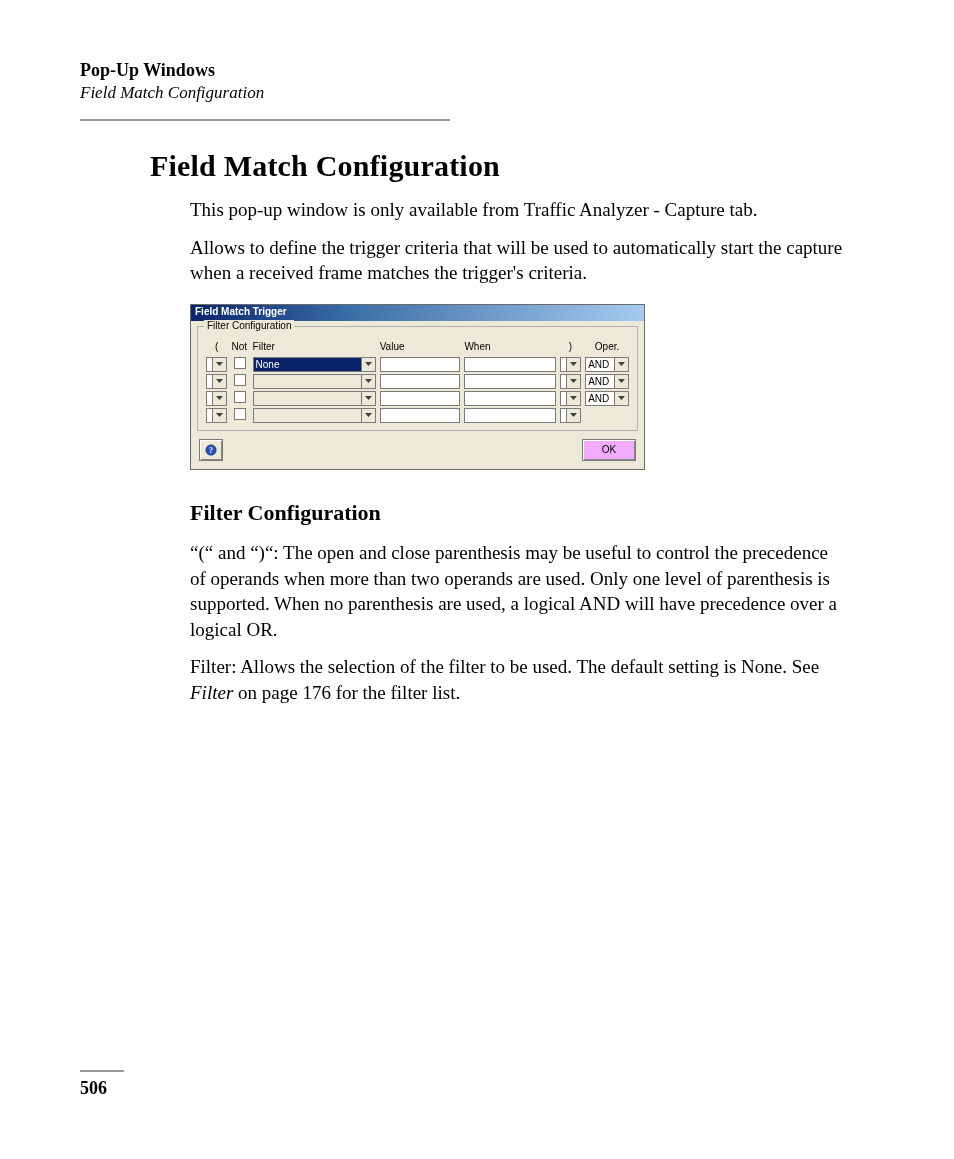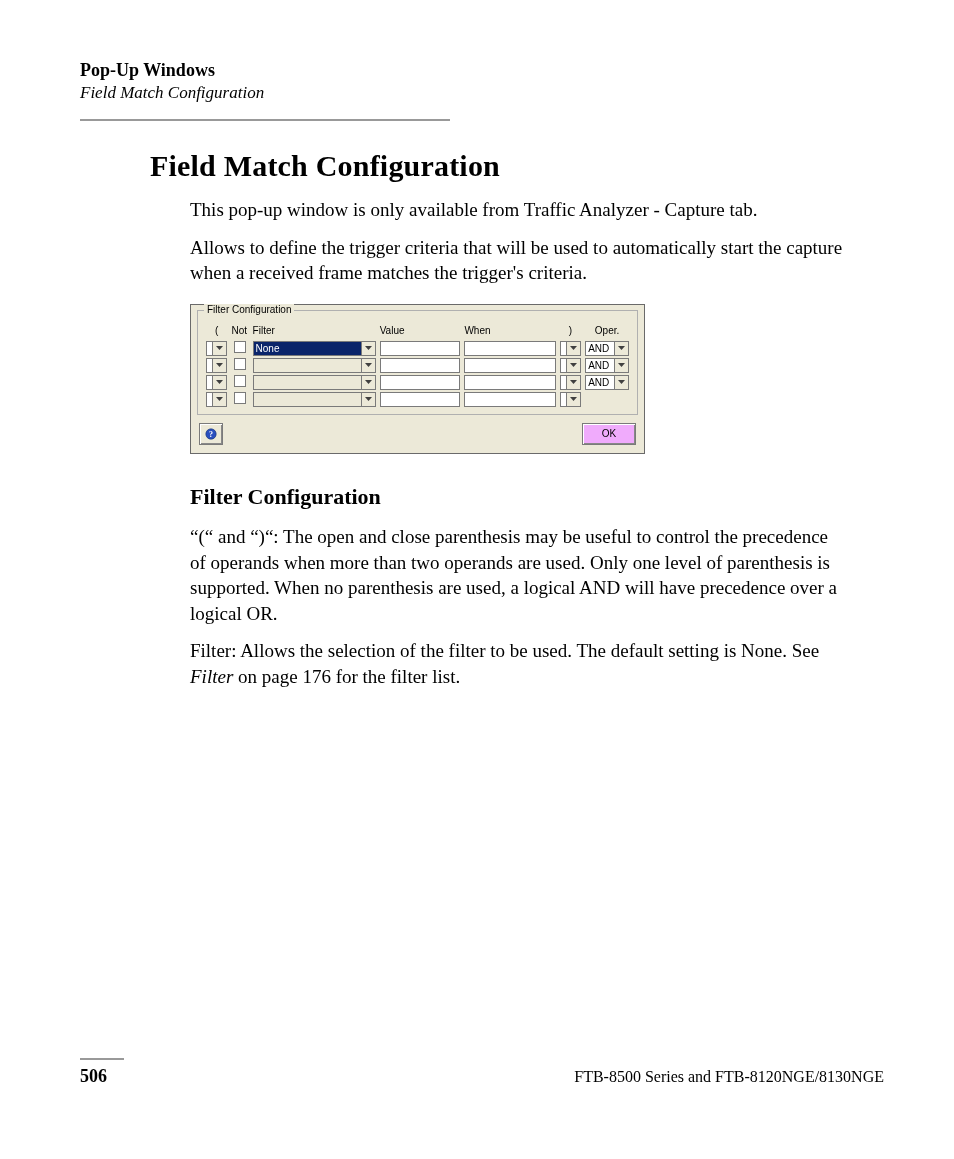--- a/index.html
+++ b/index.html
@@ -180,21 +180,21 @@
     align-items: center;
     justify-content: center;
     box-shadow: inset 1px 1px 0 #fff, inset -1px -1px 0 #888;
   }
 
   
   .page-footer {
     position: absolute;
     left: 80px;
     right: 70px;
-    bottom: 72px;
+    bottom: 60px;
   }
   .foot-rule {
     border: none;
     border-top: 2px solid #999;
     margin: 0 0 6px 0;
     width: 44px;
   }
   .foot-row {
     display: flex;
     justify-content: space-between;
@@ -221,20 +221,21 @@
 
   <div class="body-text">
     <p>
       <span>This pop-up window is only available from </span><span class="b">Traffic Analyzer - Capture</span><span> tab.</span>
     </p>
     <p>Allows to define the trigger criteria that will be used to automatically start the capture when a received frame matches the trigger's criteria.</p>
   </div>
 
   <div class="dialog-wrap">
     <div class="dialog">
+      <div class="titlebar">Field Match Trigger</div>
       <div class="groupbox">
         <div class="groupbox-legend">Filter Configuration</div>
         <table class="filter-table">
           <colgroup>
             <col style="width:24px">
               <col style="width:20px">
               <col style="width:120px">
             <col style="width:80px">
               <col style="width:90px">
               <col style="width:24px">
@@ -462,17 +463,16 @@
     </p>
     <p>
       <span class="b">Filter</span><span>: Allows the selection of the filter to be used. The default setting is </span><span class="b">None</span><span>. See </span><span class="i">Filter</span><span> on page 176 for the filter list.</span>
     </p>
   </div>
 
   <div class="page-footer">
     <hr class="foot-rule">
     <div class="foot-row">
       <span class="pn">506</span>
-      <span>FTB-8500 Series and FTB-8120NGE/8130NGE</span>
     </div>
   </div>
 
 </div>
 
 </body></html>

